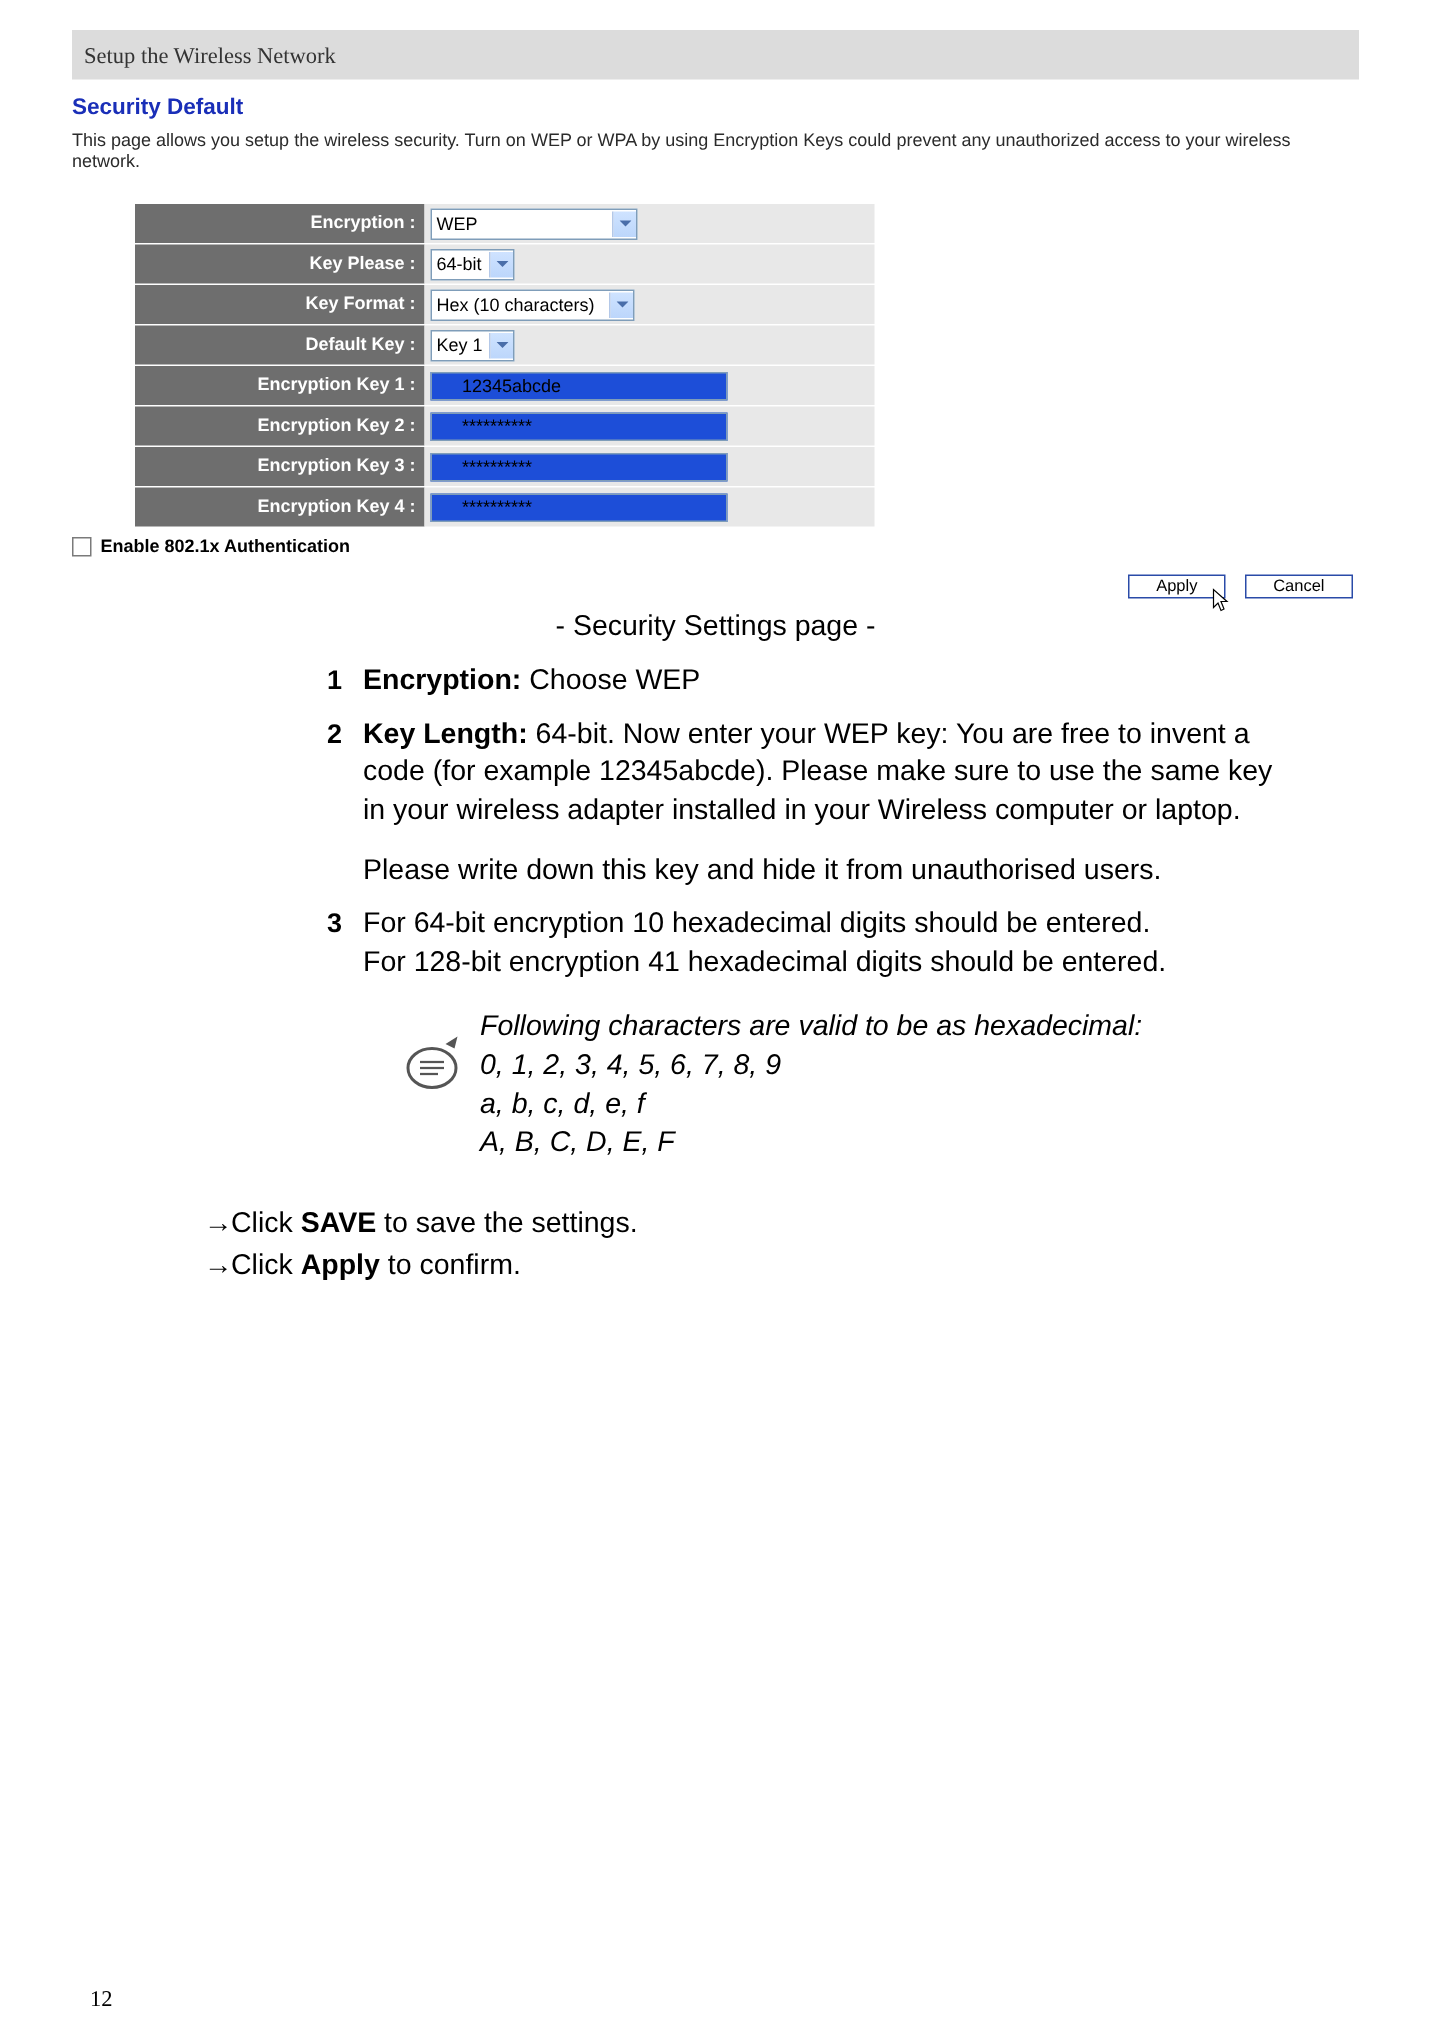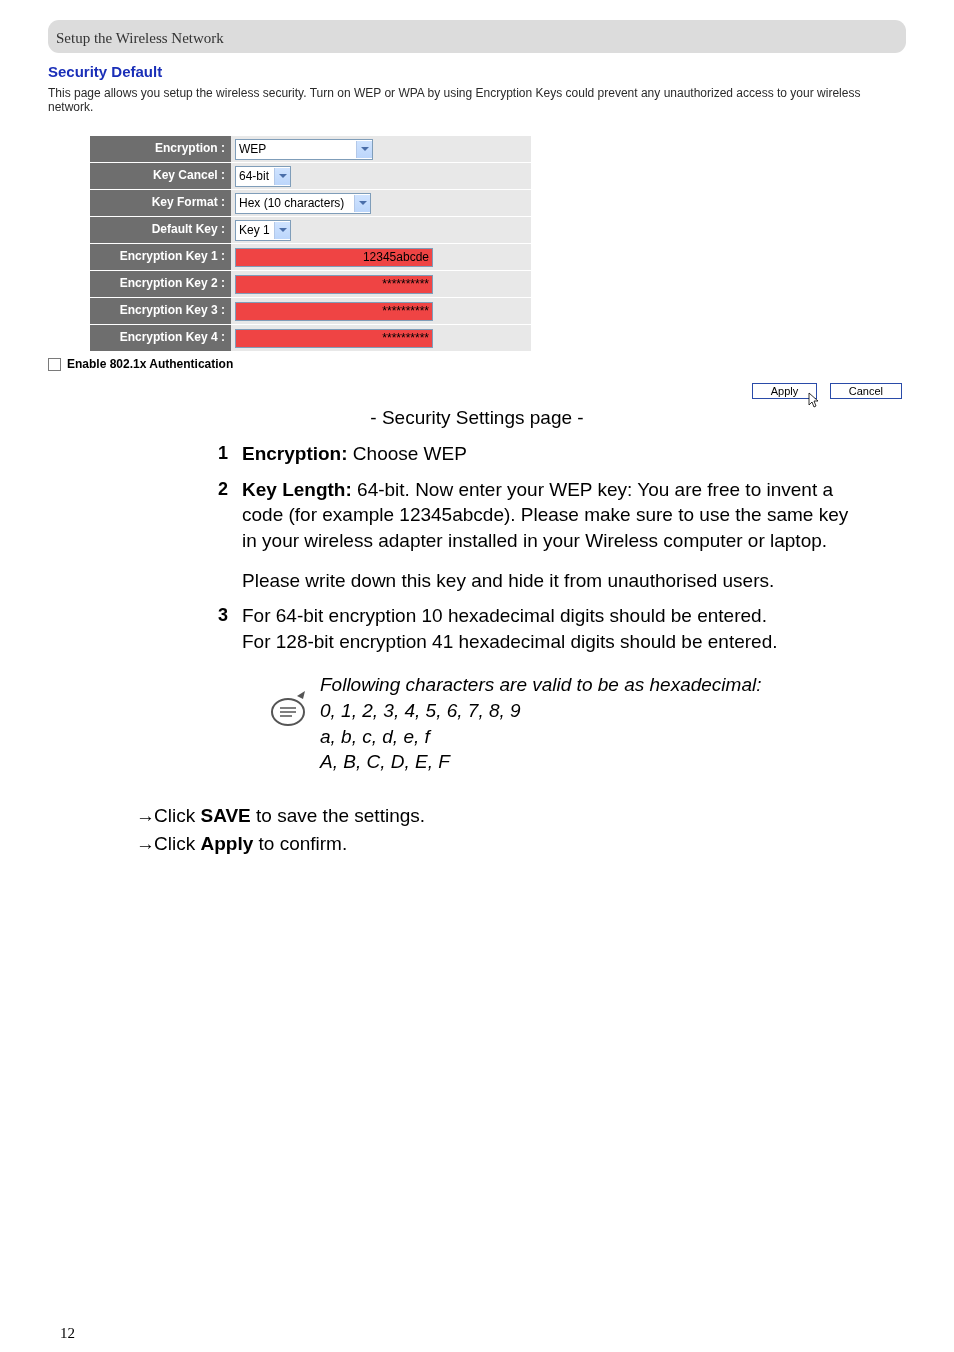--- a/index.html
+++ b/index.html
@@ -10,21 +10,20 @@
       margin: 0 auto;
       position: relative;
     }
     .page-header {
       background: #dcdcdc;
       padding: 10px 6px 6px 8px;
       margin: 20px 48px 0 48px;
       font-family: "Times New Roman", Times, serif;
       font-size: 15px;
       color: #333;
-      border-radius: 11px;
     }
     .content {
       margin: 0 48px;
       padding-top: 10px;
     }
     .intro-line {
       font-size: 21px;
       color: #000;
       margin: 6px 0 18px 38px;
       font-family: Arial, sans-serif;
@@ -47,21 +46,21 @@
       margin-right: 0;
       margin-top: 22px;
     }
     .row {
       display: flex;
       align-items: stretch;
       height: 26px;
       margin-bottom: 1px;
     }
     .lbl {
-      width: 141px;
+      width: 193px;
       background: #6e6e6e;
       color: #fff;
       font-size: 12px;
       font-weight: bold;
       text-align: right;
       padding: 5px 6px 0 0;
       font-family: Arial, sans-serif;
     }
     .val {
       background: #e8e8e8;
@@ -85,29 +84,28 @@
       height: 17px;
       margin-left: 2px;
       background: linear-gradient(#cfe3ff,#bcd6fb);
       border-left: 1px solid #b3c8e8;
       display: inline-flex;
       align-items: center;
       justify-content: center;
     }
     .select-sim .chev svg { width:8px; height:8px; }
     .input-sim {
-      background: #ef4444;
+      background: #1d4ed8;
       border: 1px solid #7f9db9;
       height: 19px;
       font-size: 12px;
       font-family: Arial, sans-serif;
-      padding: 0 3px;
+      padding: 0 20px;
       display: inline-flex;
       align-items: center;
-      justify-content: flex-end;
     }
     .auth-row {
       display: flex;
       align-items: center;
       margin: 6px 0 0 0;
       font-size: 12px;
       font-weight: bold;
       font-family: Arial, sans-serif;
     }
     .checkbox-sim {
@@ -229,21 +227,21 @@
             <span class="chev">
               <svg viewBox="0 0 8 8">
                     <path d="M0 2 L4 6 L8 2 Z" fill="#4a6ea9"></path>
                   </svg>
             </span>
           </div>
         </div>
       </div>
 
       <div class="row">
-        <div class="lbl">Key Cancel :</div>
+        <div class="lbl">Key Please :</div>
         <div class="val">
           <div class="select-sim" style="width:56px">
             <span>64-bit</span>
             <span style="flex:1"></span>
             <span class="chev">
               <svg viewBox="0 0 8 8">
                     <path d="M0 2 L4 6 L8 2 Z" fill="#4a6ea9"></path>
                   </svg>
             </span>
           </div>

